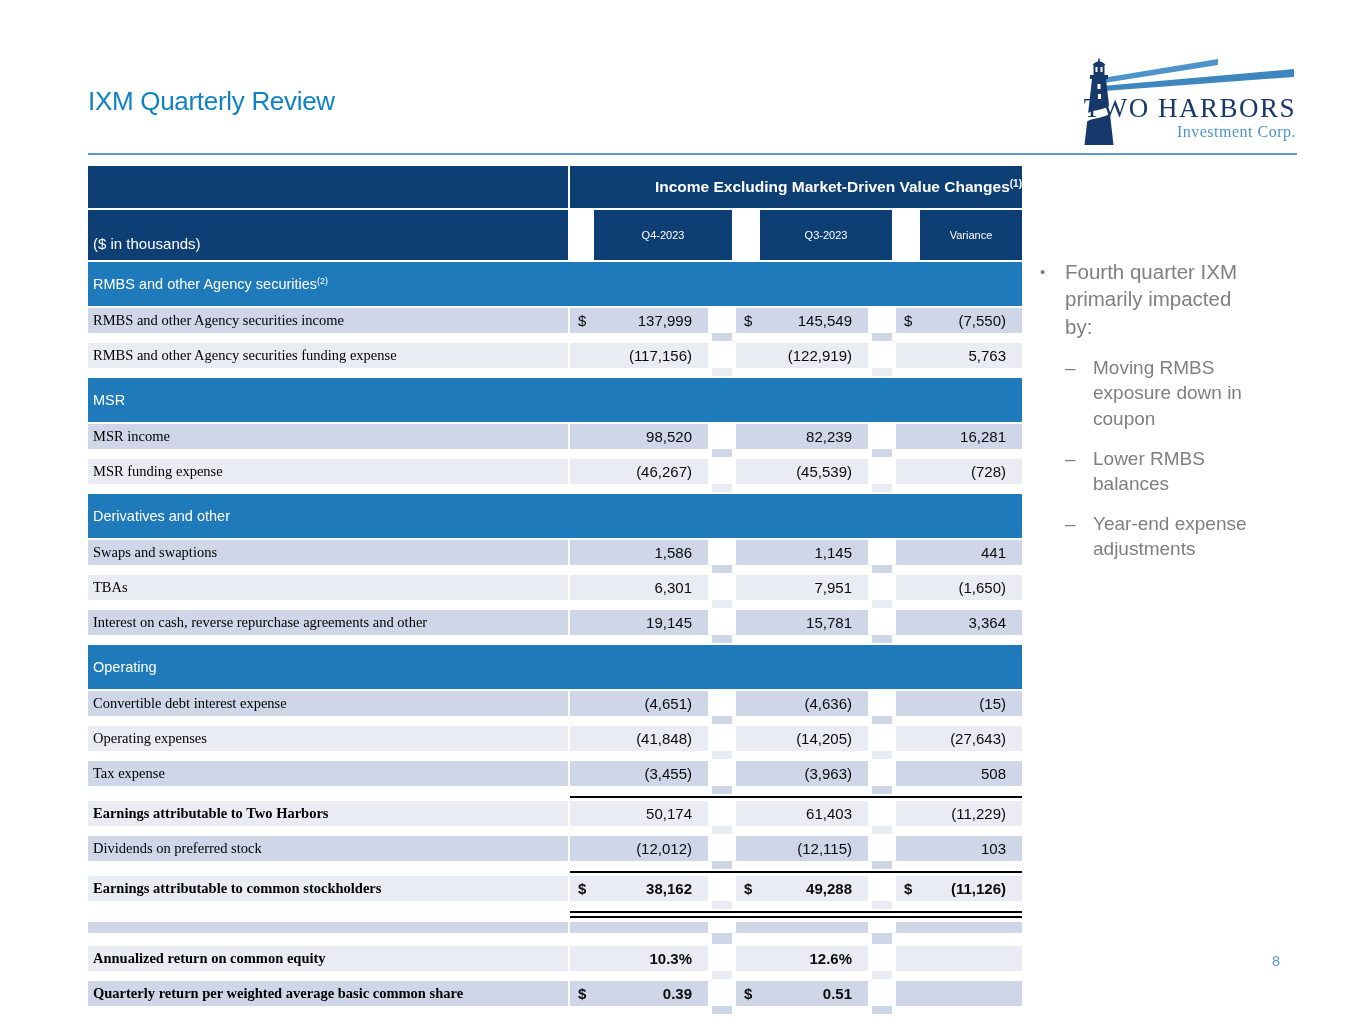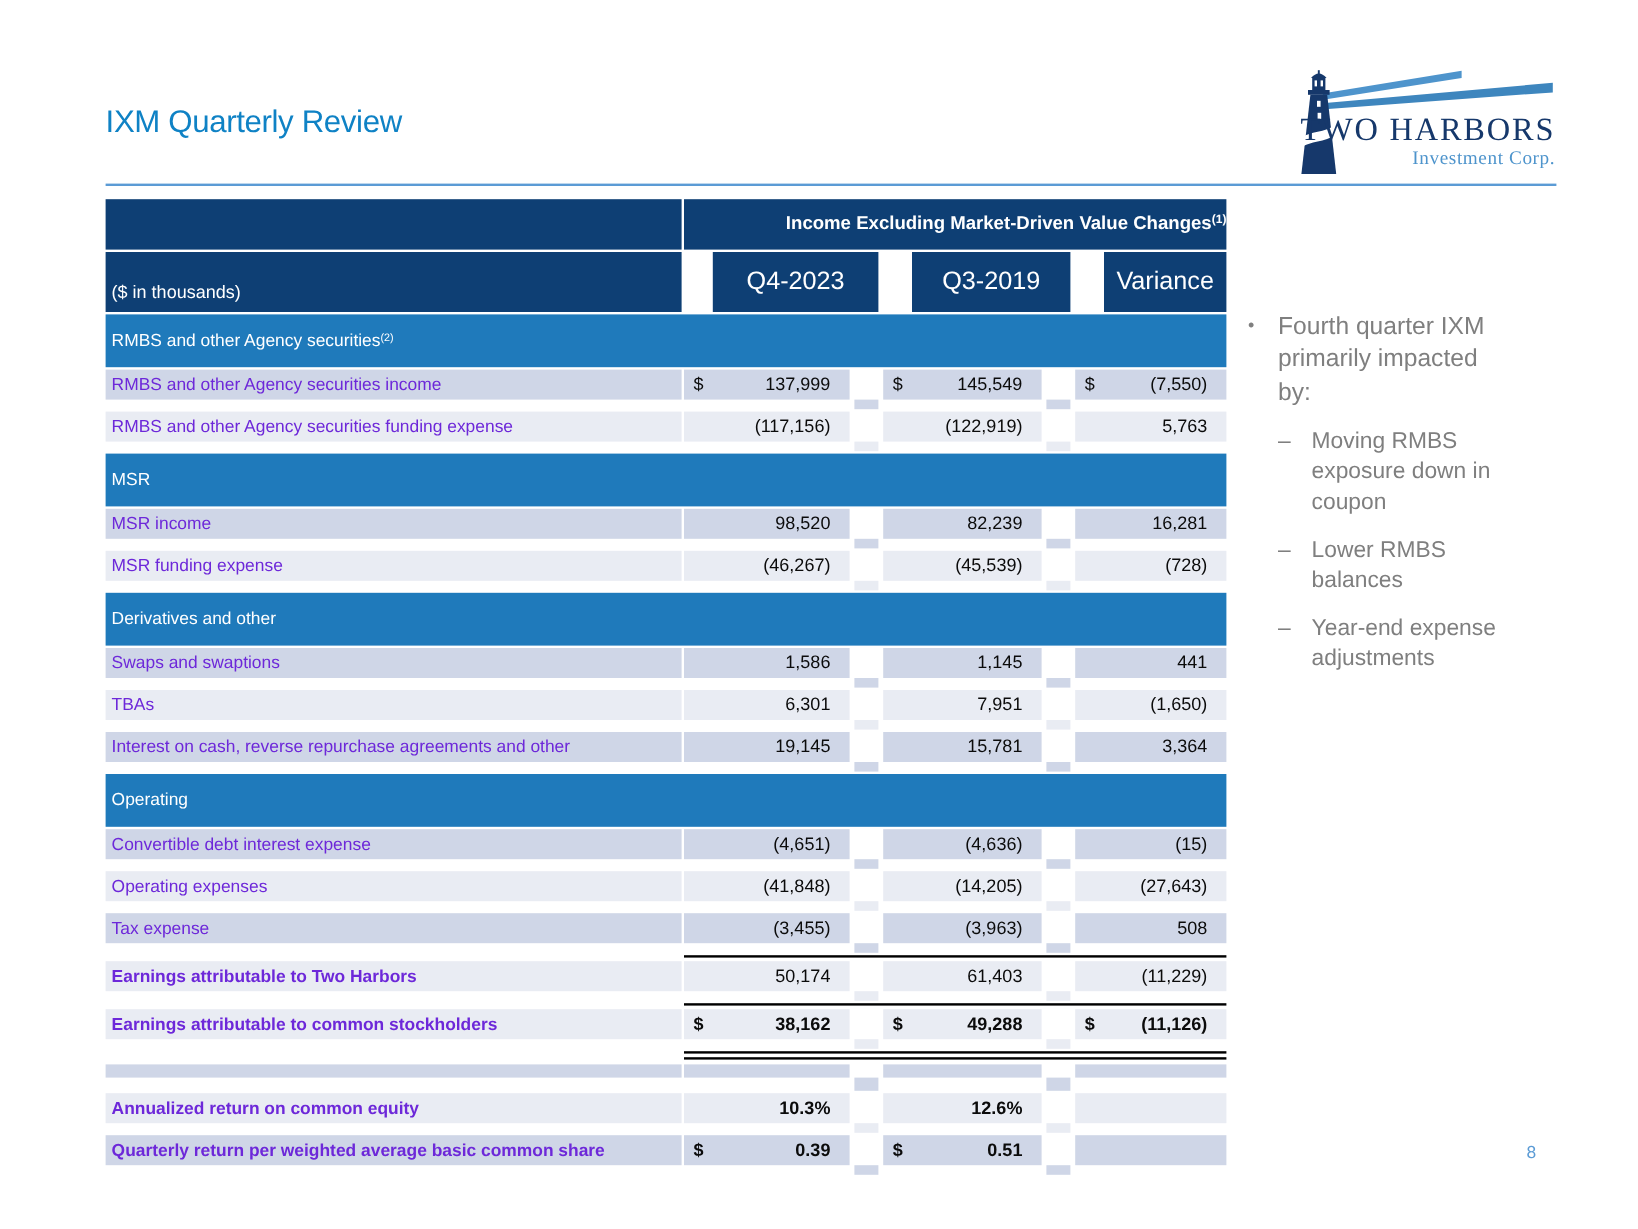--- a/index.html
+++ b/index.html
@@ -26,36 +26,36 @@
   .h-blank{grid-column:1;grid-row:1;}
   .h-title{
     grid-column:3/12;grid-row:1;display:flex;align-items:center;justify-content:flex-end;
     font-weight:700;font-size:15.5px;
   }
   .h-title sup{font-size:10px;margin-top:-8px;}
   .h-units{
     grid-column:1;grid-row:2;display:flex;align-items:flex-end;
     font-size:15px;padding:0 0 8px 5px;box-sizing:border-box;
   }
-  .h-col{display:flex;align-items:center;justify-content:center;font-size:21px;grid-row:2;margin-left:24px;}
+  .h-col{display:flex;align-items:center;justify-content:center;font-size:11px;grid-row:2;margin-left:24px;}
   .h-q4{grid-column:3/6;}
   .h-q3{grid-column:7/10;}
   .h-var{grid-column:11;}
   
   .s-row{height:44px;margin-bottom:2px;}
   .s-cell{
     grid-column:1/12;background:#1F7ABB;color:#ffffff;font-size:14.5px;
     display:flex;align-items:center;padding-left:5px;
   }
   .s-cell sup{font-size:9px;margin-top:-7px;}
   .d-row{height:33px;margin-bottom:2px;}
   .p-row{height:22px;margin-bottom:2px;}
   .lbl{
     grid-column:1;display:flex;align-items:center;padding-left:5px;
-    font-size:14.5px;color:#6d28d9;
+    font-size:14.5px;color:#000000;font-family:Liberation Serif, serif;
   }
   .val{
     display:flex;align-items:center;font-size:15px;color:#0b0b0b;
     padding:0 16px 0 8px;box-sizing:border-box;
   }
   .val .num{margin-left:auto;}
   .c3{grid-column:3;} .c5{grid-column:5;} .c7{grid-column:7;} .c9{grid-column:9;} .c11{grid-column:11;}
   .sp{display:block;}
   .dark{background:#CFD6E7;}
   .light{background:#E9ECF3;}
@@ -103,21 +103,21 @@
 
   <div class="tbl">
     <div class="grid-row t-header">
       <div class="hcell h-blank"></div>
       <div class="hcell h-title">
         <span>Income Excluding Market-Driven Value Changes</span>
           <sup>(1)</sup>
       </div>
       <div class="hcell h-units">($ in thousands)</div>
       <div class="hcell h-col h-q4">Q4-2023</div>
-      <div class="hcell h-col h-q3">Q3-2019</div>
+      <div class="hcell h-col h-q3">Q3-2023</div>
       <div class="hcell h-col h-var">Variance</div>
     </div>
     <div>
         <div class="grid-row s-row">
           <div class="s-cell">RMBS and other Agency securities<sup>(2)</sup></div>
         </div>
         <div class="grid-row d-row">
           <div class="lbl dark">RMBS and other Agency securities income</div>
           <div class="val c3 dark">
             <div class="cur">$</div>
@@ -276,20 +276,34 @@
             <div class="num">50,174</div>
           </div>
           <div class="val c7 light">
             <div class="num">61,403</div>
           </div>
           <div class="val c11 light">
             <div class="num">(11,229)</div>
           </div>
           <div class="sp c5 light"></div>
           <div class="sp c9 light"></div>
+        </div>
+        <div class="grid-row d-row">
+          <div class="lbl dark">Dividends on preferred stock</div>
+          <div class="val c3 dark">
+            <div class="num">(12,012)</div>
+          </div>
+          <div class="val c7 dark">
+            <div class="num">(12,115)</div>
+          </div>
+          <div class="val c11 dark">
+            <div class="num">103</div>
+          </div>
+          <div class="sp c5 dark"></div>
+          <div class="sp c9 dark"></div>
         </div>
         <div class="rule"></div>
         <div class="grid-row d-row">
           <div class="lbl light b">Earnings attributable to common stockholders</div>
           <div class="val c3 light">
             <div class="cur b">$</div>
             <div class="num b">38,162</div>
           </div>
           <div class="val c7 light">
             <div class="cur b">$</div>

